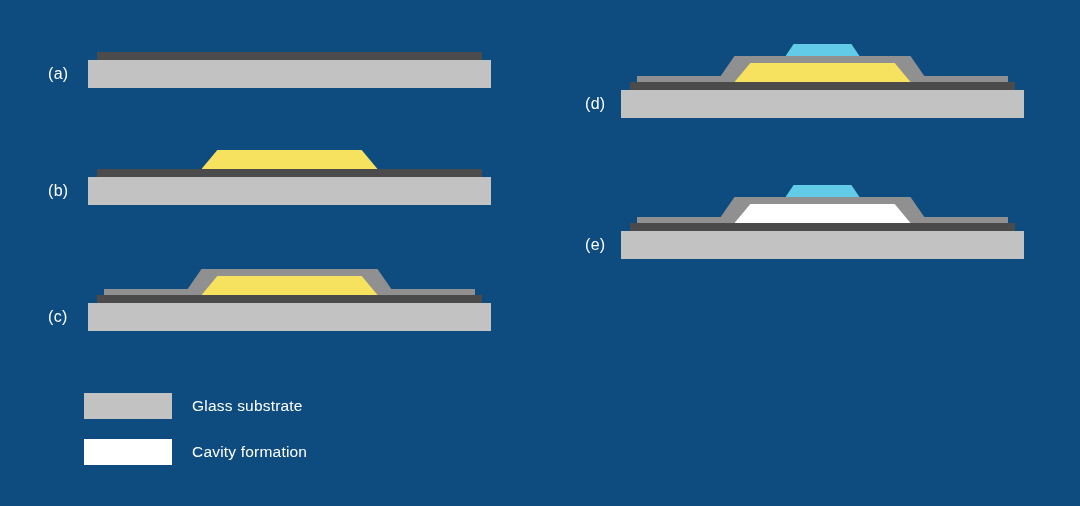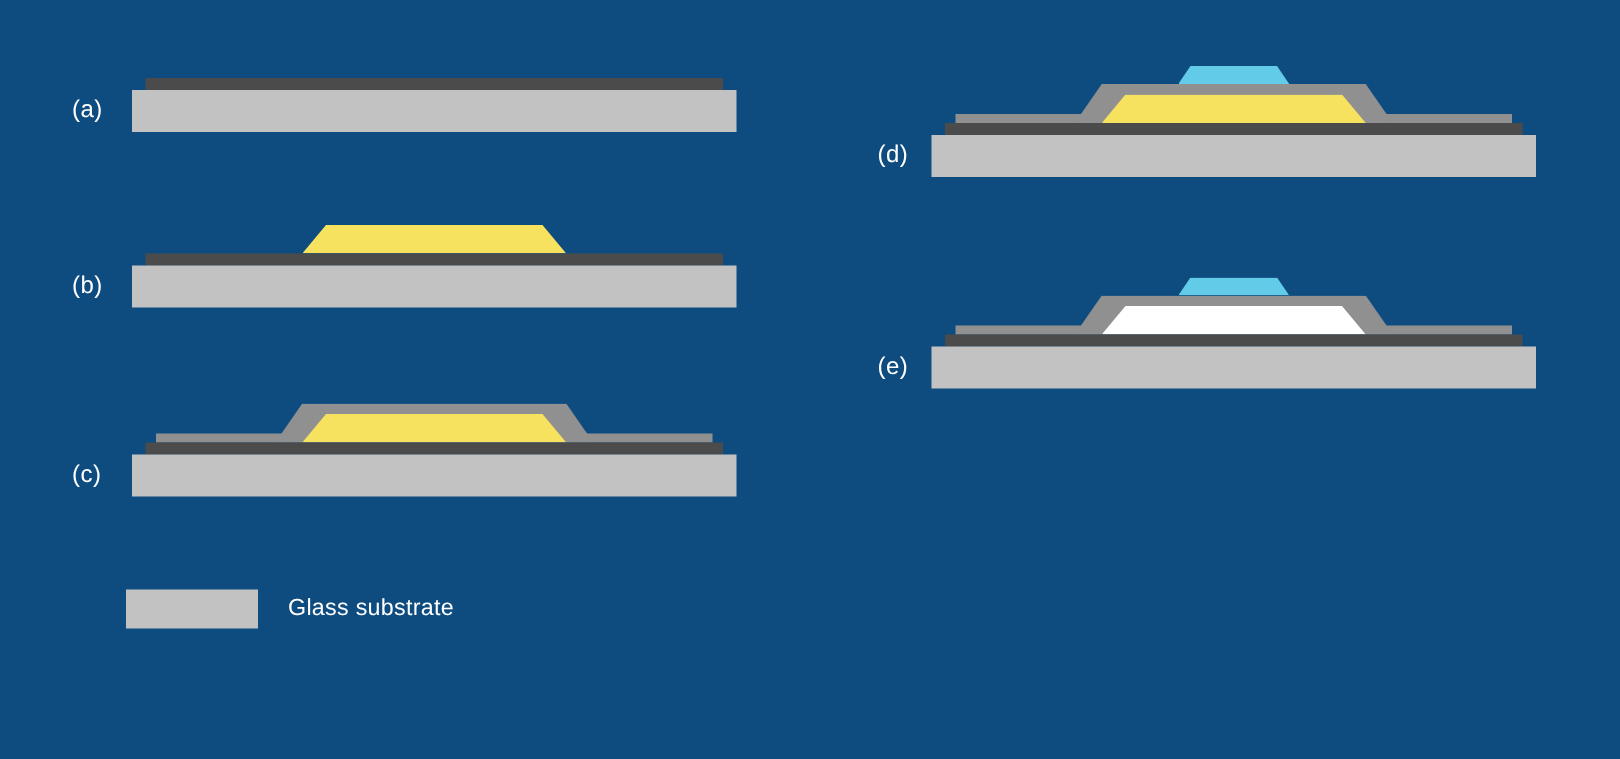--- a/index.html
+++ b/index.html
@@ -118,15 +118,19 @@
     <div class="layer sac" style="background: rgb(255, 255, 255);"></div>
     <div class="layer electrode" style="background: rgb(75, 75, 75);"></div>
     <div class="layer substrate" style="background: rgb(194, 194, 194);"></div>
   </div>
 
   <div class="legend">
     <div class="legend-item">
       <div class="legend-swatch" style="background: rgb(194, 194, 194);"></div>
       <div class="legend-label">Glass substrate</div>
     </div>
+    <div class="legend-item">
+      <div class="legend-swatch" style="background: rgb(255, 255, 255);"></div>
+      <div class="legend-label">Cavity formation</div>
+    </div>
   </div>
 
 </div>
 
 </body></html>

